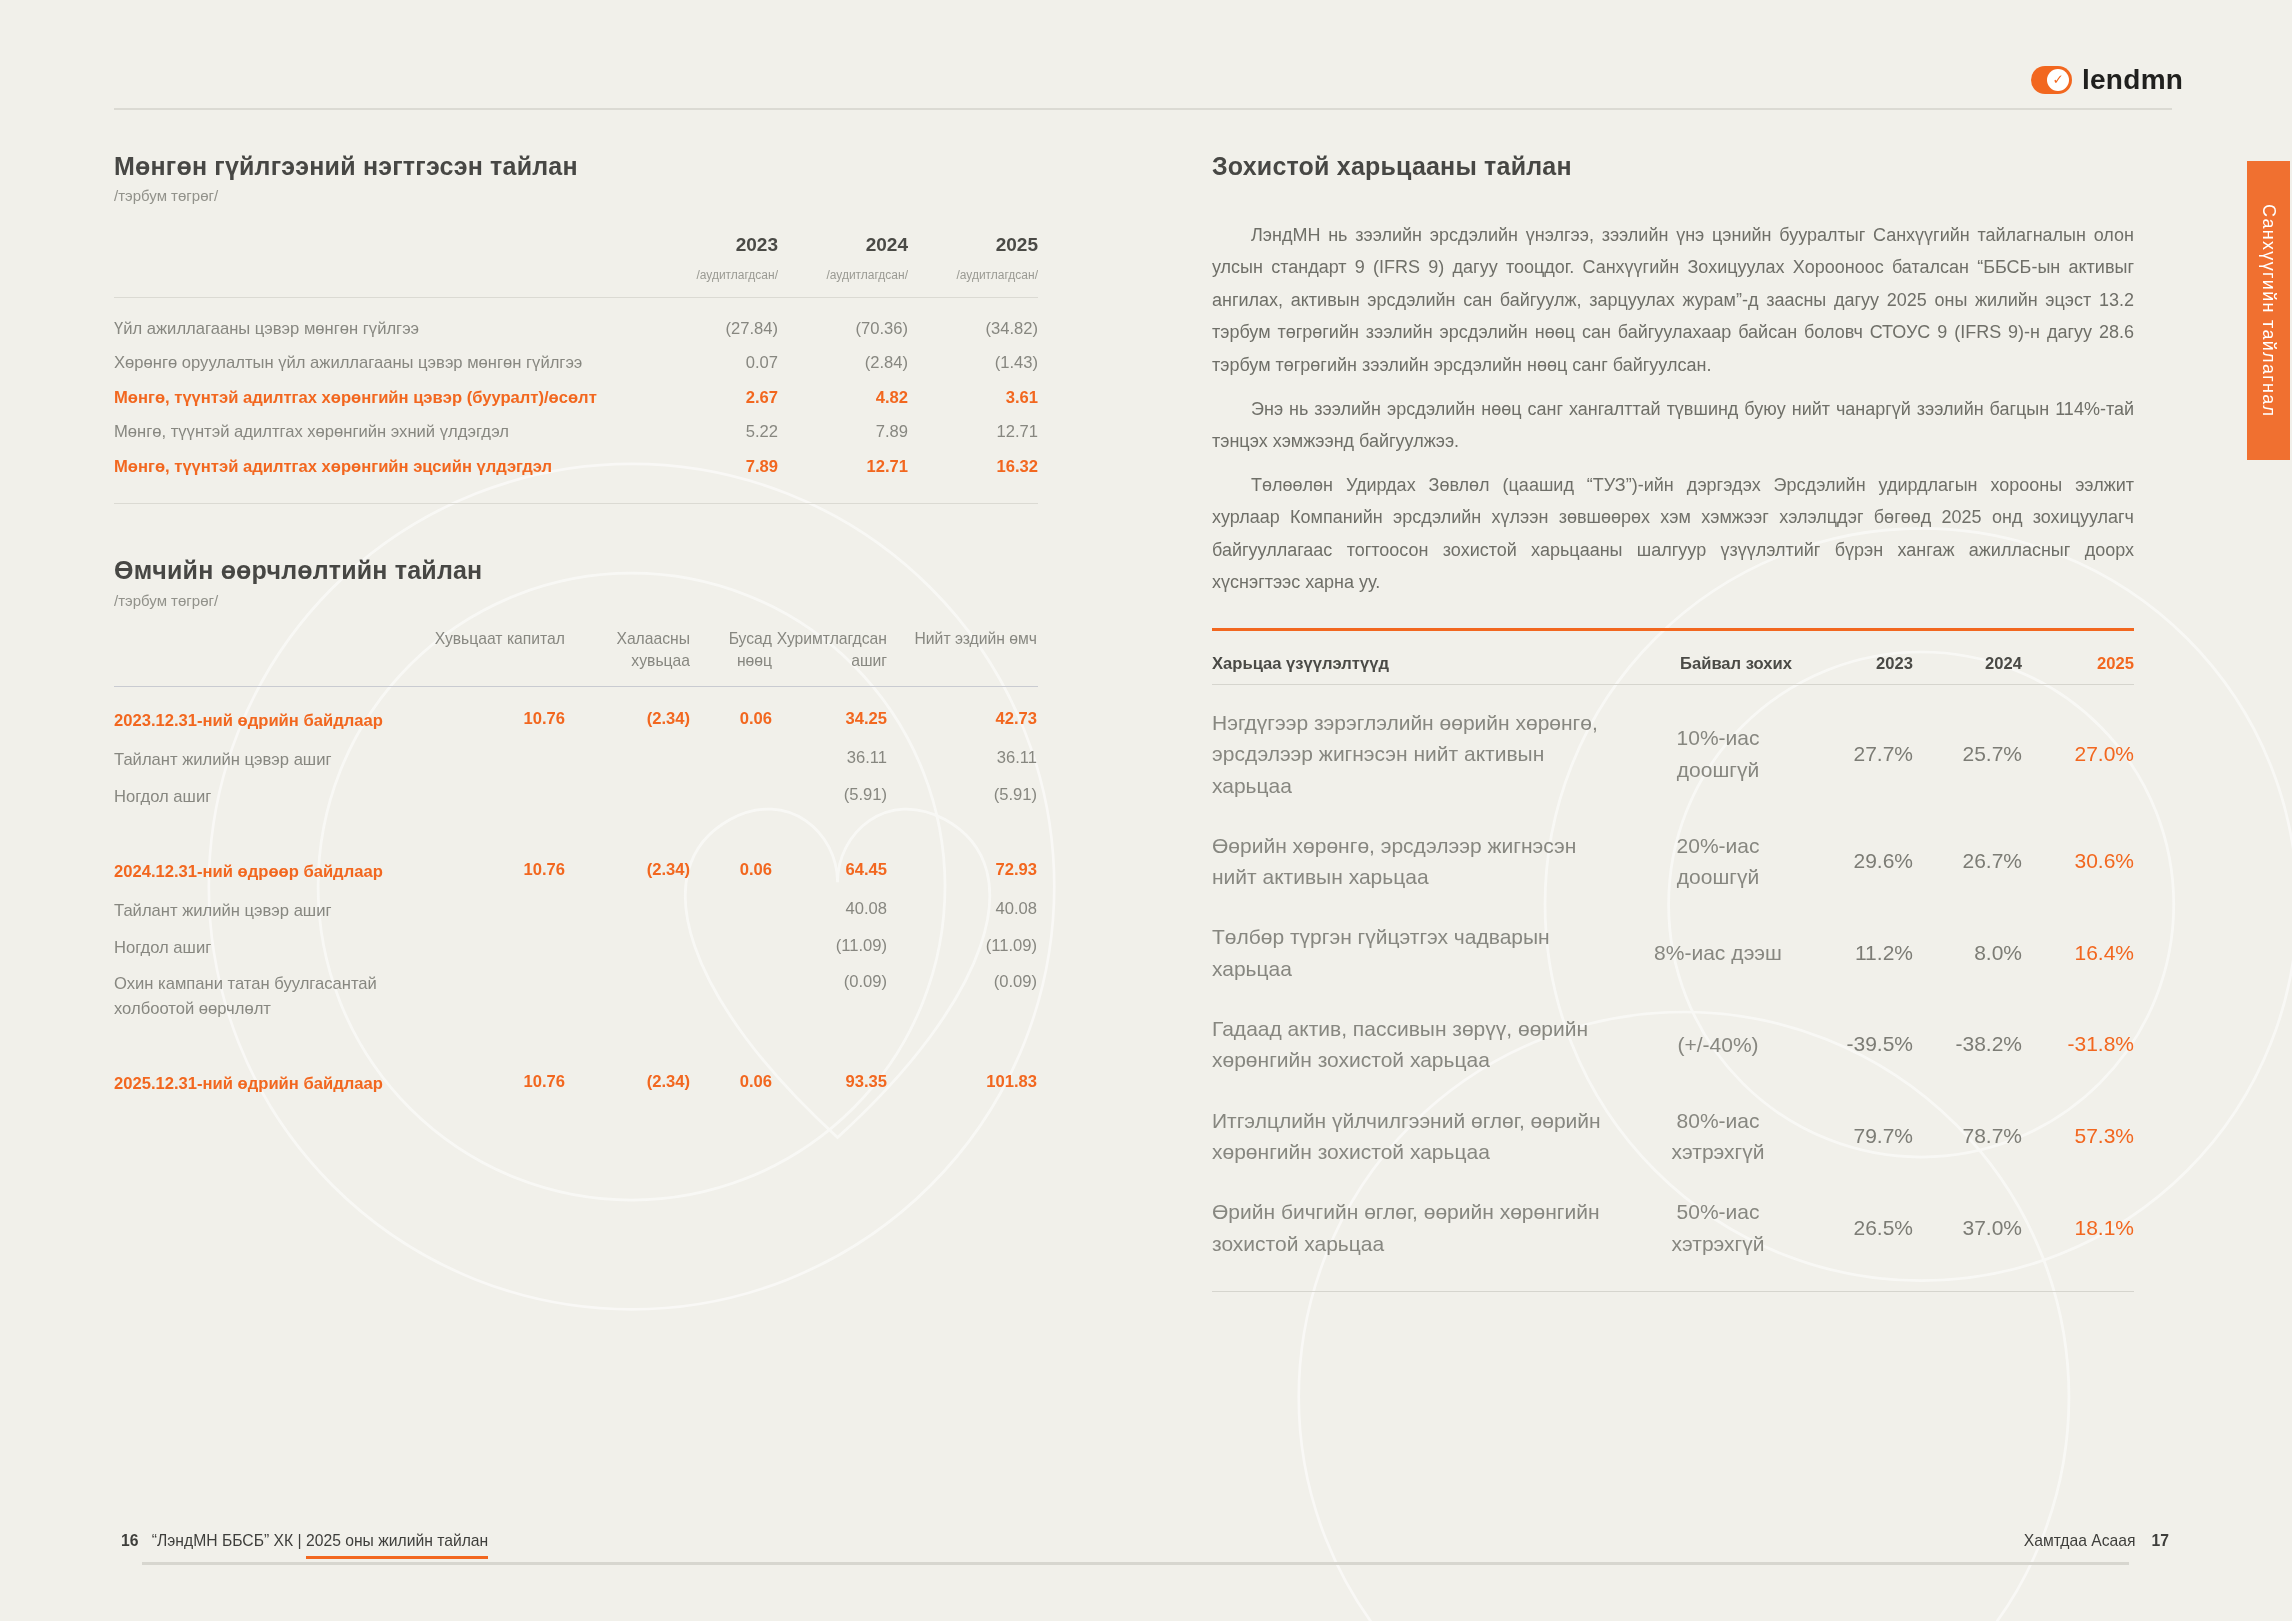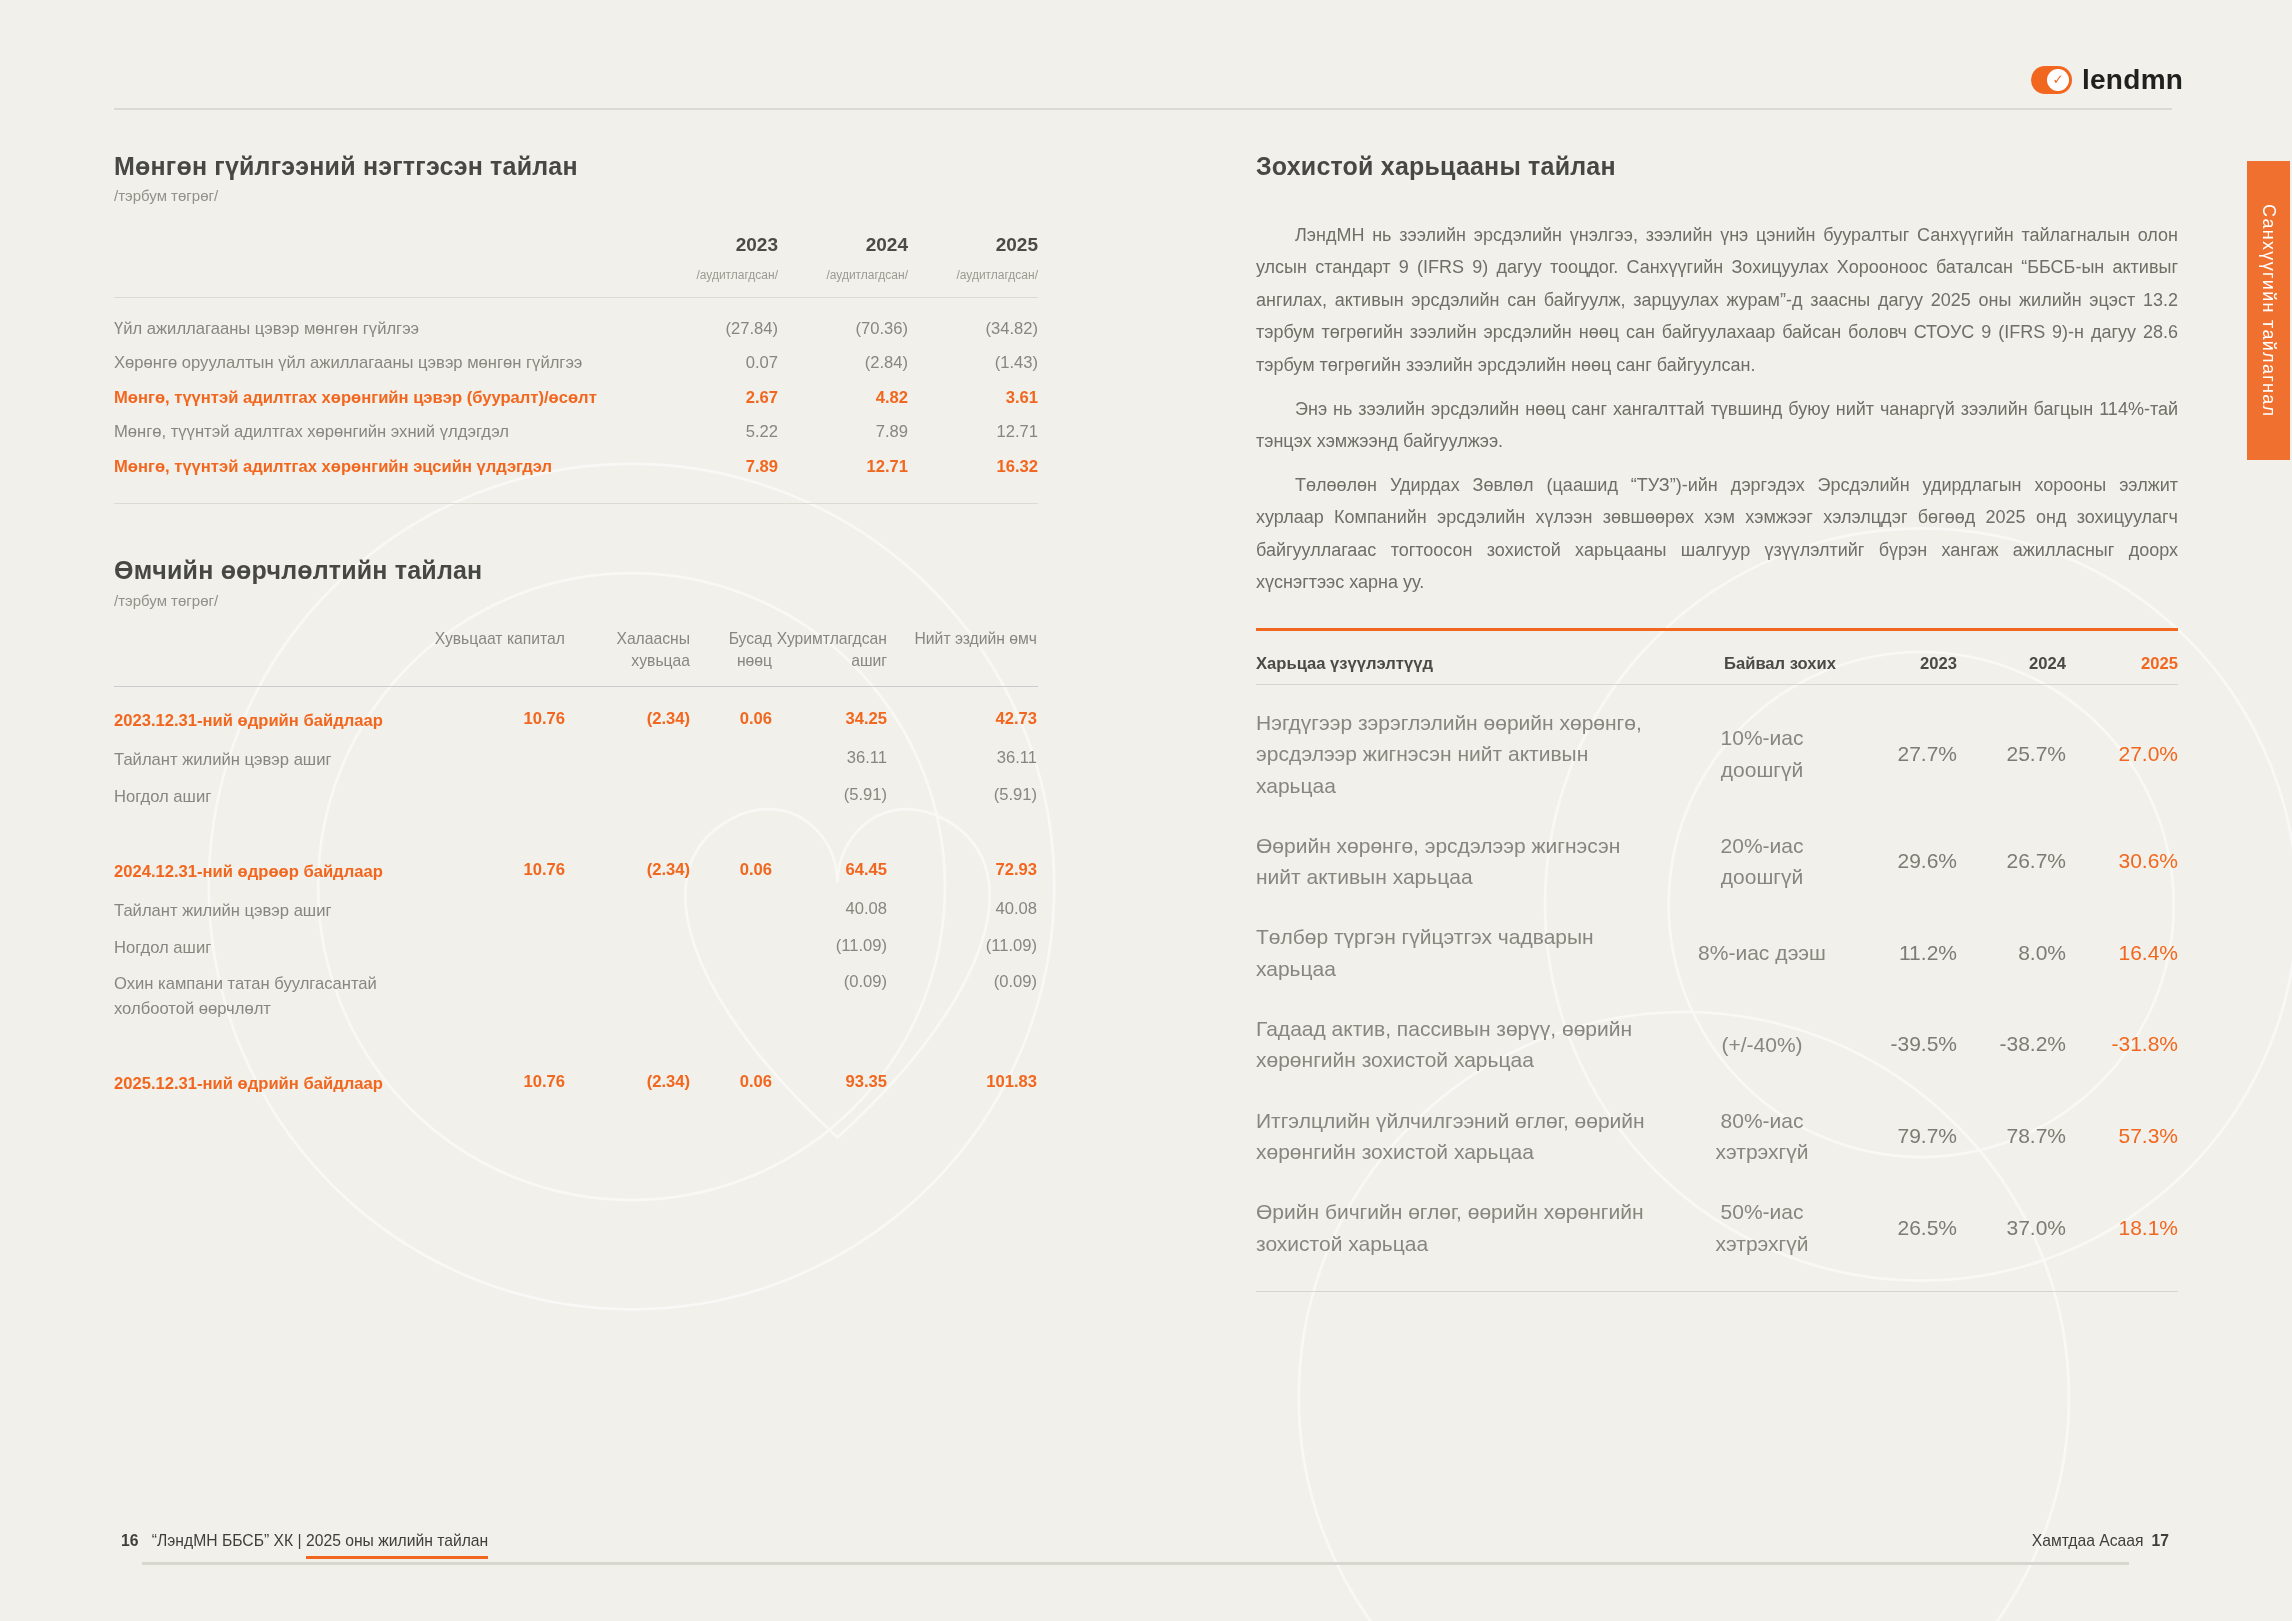--- a/index.html
+++ b/index.html
@@ -24,21 +24,21 @@
   .logo-pill{position:relative;width:41px;height:28px;border-radius:14.3px;background:var(--orange);}
   .logo-circle{position:absolute;right:2.7px;top:2.7px;width:22.4px;height:22.4px;border-radius:50%;background:#fff;
     display:flex;align-items:center;justify-content:center;color:var(--orange);font-size:13.4px;font-weight:bold;}
   .logo-text{font-size:28px;font-weight:bold;color:#20201E;letter-spacing:0.3px;}
 
   .side-tab{position:absolute;left:2247px;top:161px;width:43px;height:299px;background:#F07030;
     display:flex;align-items:center;justify-content:center;}
   .side-tab span{writing-mode:vertical-rl;color:#fff;font-size:18px;letter-spacing:1.3px;white-space:nowrap;}
 
   .col-left{position:absolute;left:114px;top:152px;width:924px;}
-  .col-right{position:absolute;left:1256px;top:152px;width:922px;}
+  .col-right{position:absolute;left:1212px;top:152px;width:922px;}
 
   .section-title{font-size:25px;font-weight:bold;color:var(--dark);letter-spacing:0.2px;}
   .unit{font-size:15px;color:#92928B;margin-top:6.3px;}
 
   
   .t1{margin-top:30px;}
   .t1-grid{display:grid;grid-template-columns:1fr 130px 130px 130px;}
   .t1-head{padding-bottom:14.3px;border-bottom:1.8px solid var(--rule);}
   .t1-year{text-align:right;}
   .year-num{font-size:19px;font-weight:bold;color:#4A4A46;}
@@ -77,21 +77,21 @@
   .rt-row .val{text-align:right;color:#7C7C75;}
   .rt-row .val.cur{color:var(--orange);}
   .rt-bottom{height:0.9px;background:#D6D5CE;margin-top:18px;}
 
   
   .footer-line{position:absolute;left:142px;right:164px;top:1562px;height:2.7px;background:#D7D6CF;}
   .footer-left{position:absolute;left:121px;top:1532px;display:flex;gap:13.4px;align-items:baseline;
     font-size:15.7px;color:var(--footer);z-index:2;}
   .fl-num{font-weight:bold;}
   .fl-part2{border-bottom:3.6px solid var(--orange);padding-bottom:7.2px;}
-  .footer-right{position:absolute;right:124px;top:1532px;display:flex;gap:8px;align-items:baseline;
+  .footer-right{position:absolute;right:124px;top:1532px;display:flex;gap:16px;align-items:baseline;
     font-size:15.7px;color:var(--footer);z-index:2;}
   .fr-num{font-weight:bold;}
 </style>
 </head>
 <body>
 
 <div class="page">
 
   <svg class="watermark" width="2293" height="1621" viewBox="0 0 2560 1810">
     <g fill="none" stroke="#ffffff" stroke-width="3" opacity="0.55">

